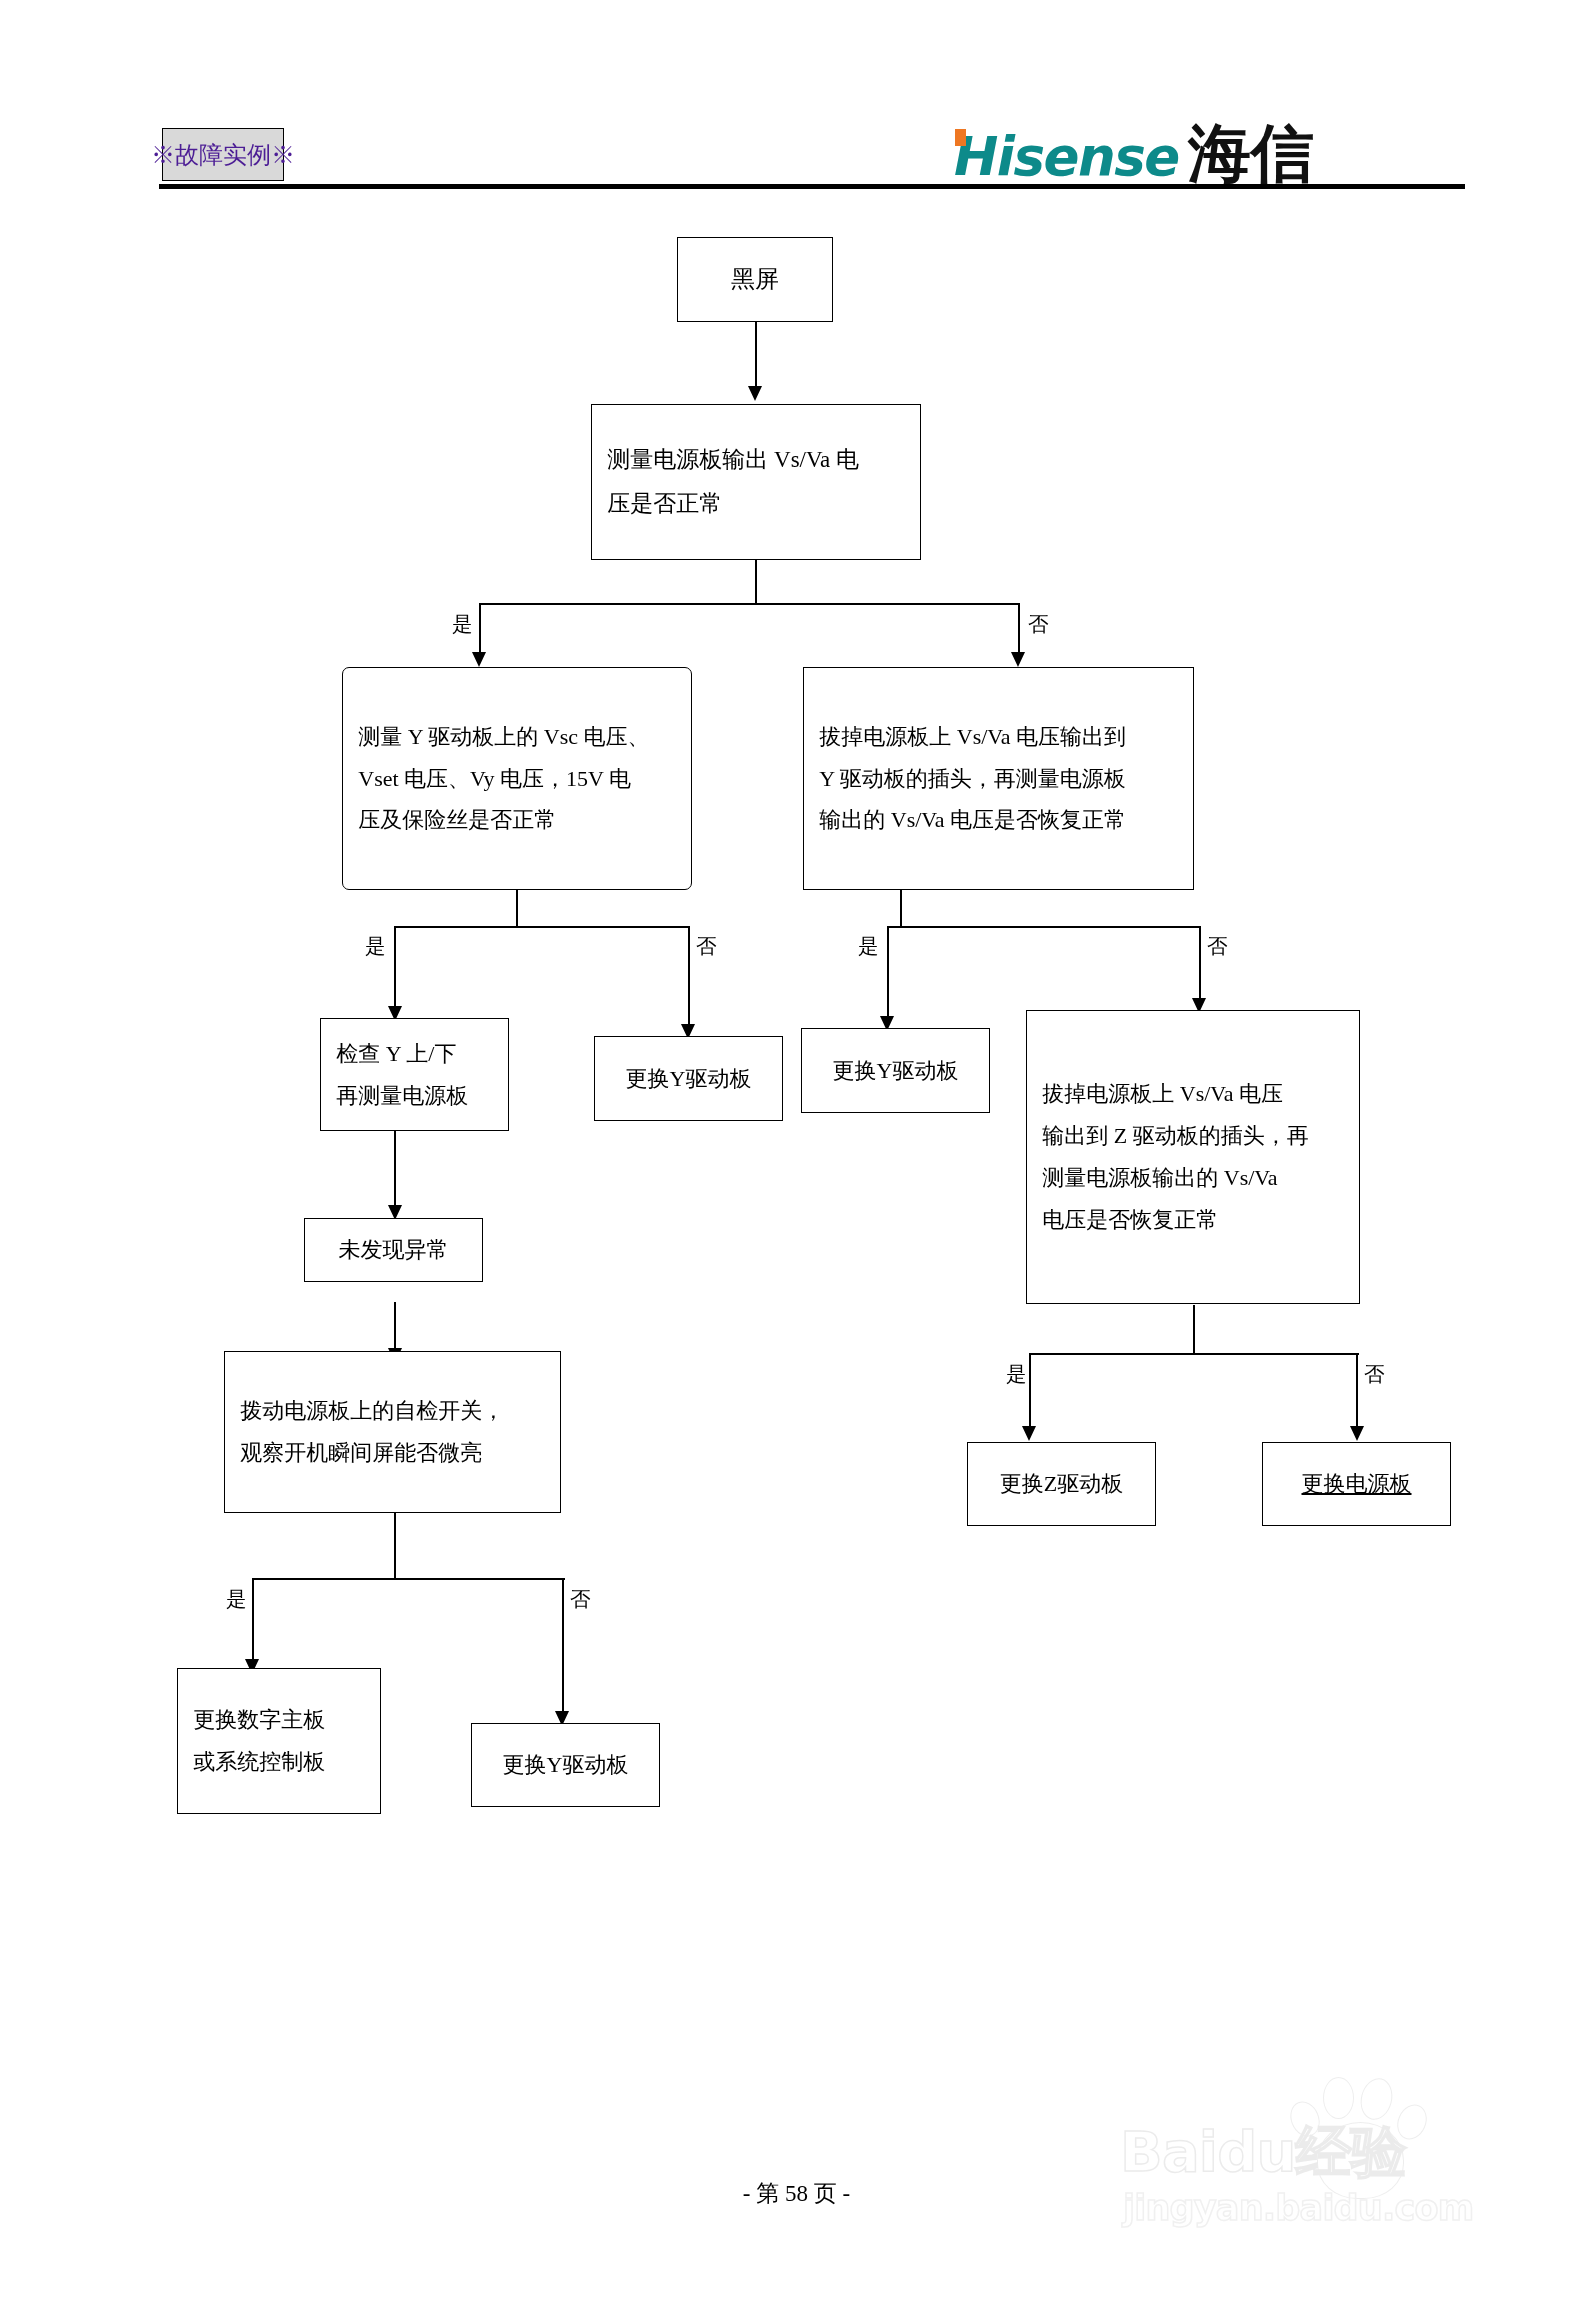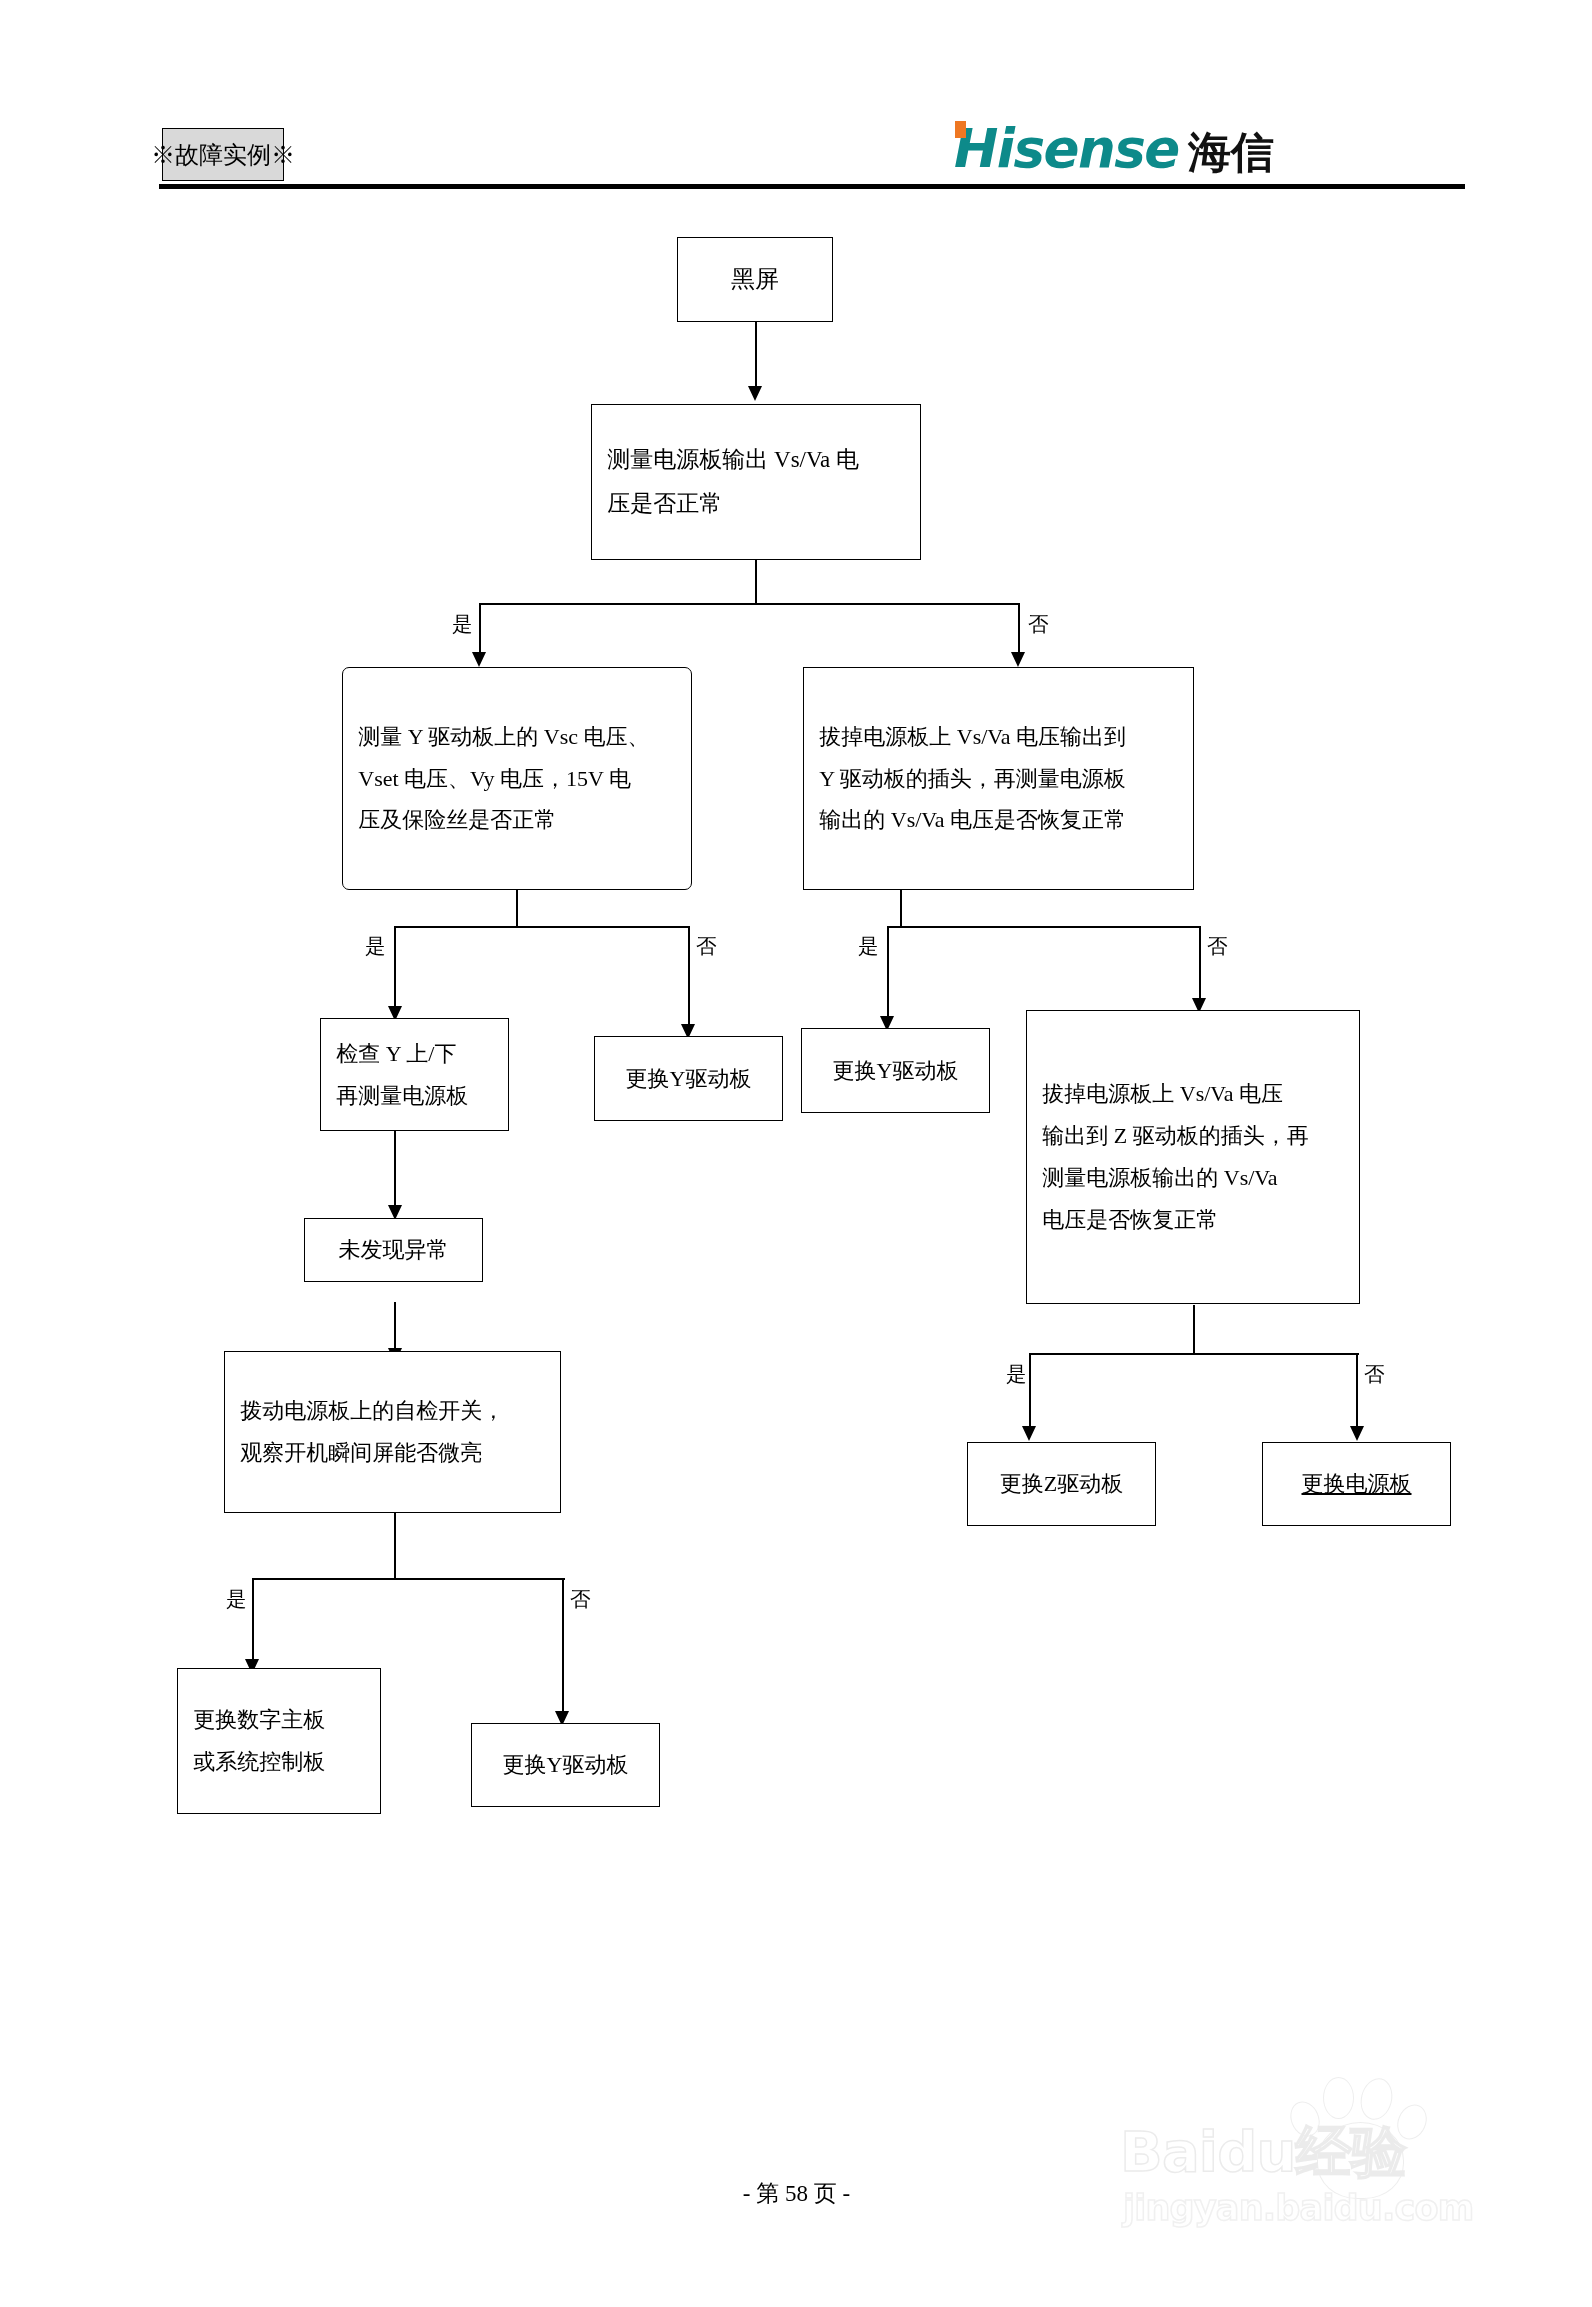--- a/index.html
+++ b/index.html
@@ -32,21 +32,21 @@
     width: 122px;
     height: 53px;
     background: #d9d9d9;
     border: 1.5px solid #000000;
     box-sizing: border-box;
     display: flex;
     align-items: center;
     justify-content: center;
     font-size: 24px;
     letter-spacing: 0px;
-    color: #000000;
+    color: #4c1d95;
     font-family: "Liberation Serif", "DejaVu Serif", serif;
     white-space: nowrap;
   }
 
   
   #logo {
     position: absolute;
     left: 954px;
     top: 122px;
     height: 60px;
@@ -68,21 +68,21 @@
     position: absolute;
     left: 0.8px;
     top: -1.5px;
     width: 11.4px;
     height: 17px;
     background: #ee7722;
   }
   #logo .cjk {
     font-family: "DejaVu Sans", sans-serif;
     font-weight: bold;
-    font-size: 43px;
+    font-size: 63px;
     color: #111111;
     margin-left: 9.2px;
     line-height: 1;
     text-align: center;
   }
 
   
   .node {
     position: absolute;
     border: 1.5px solid #000000;

